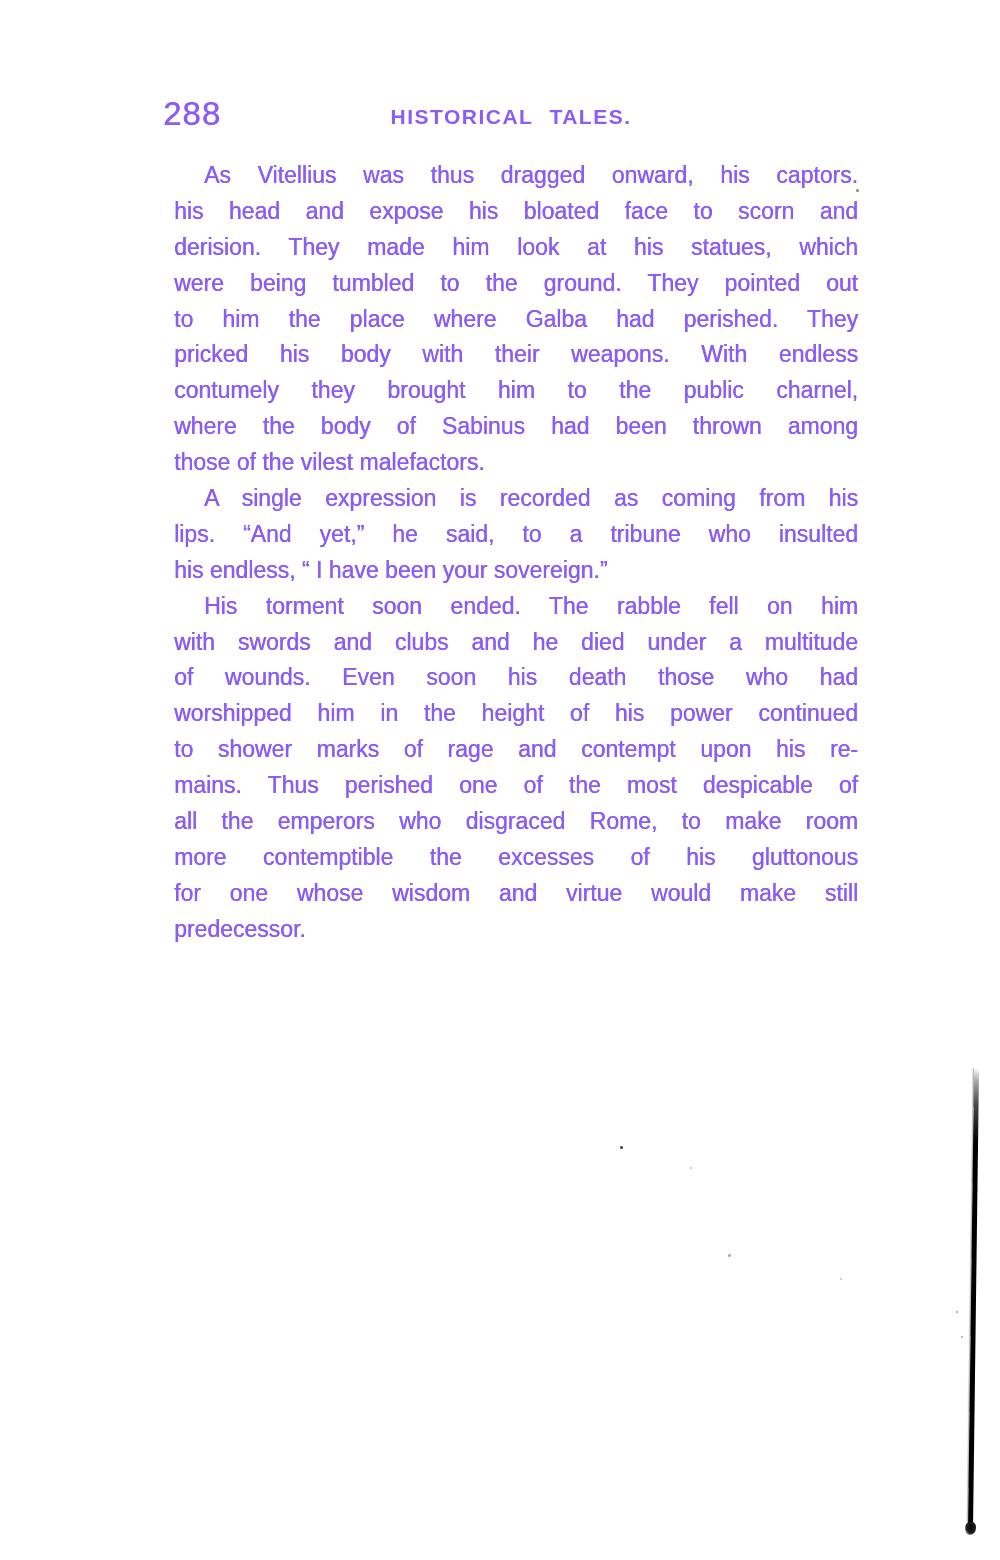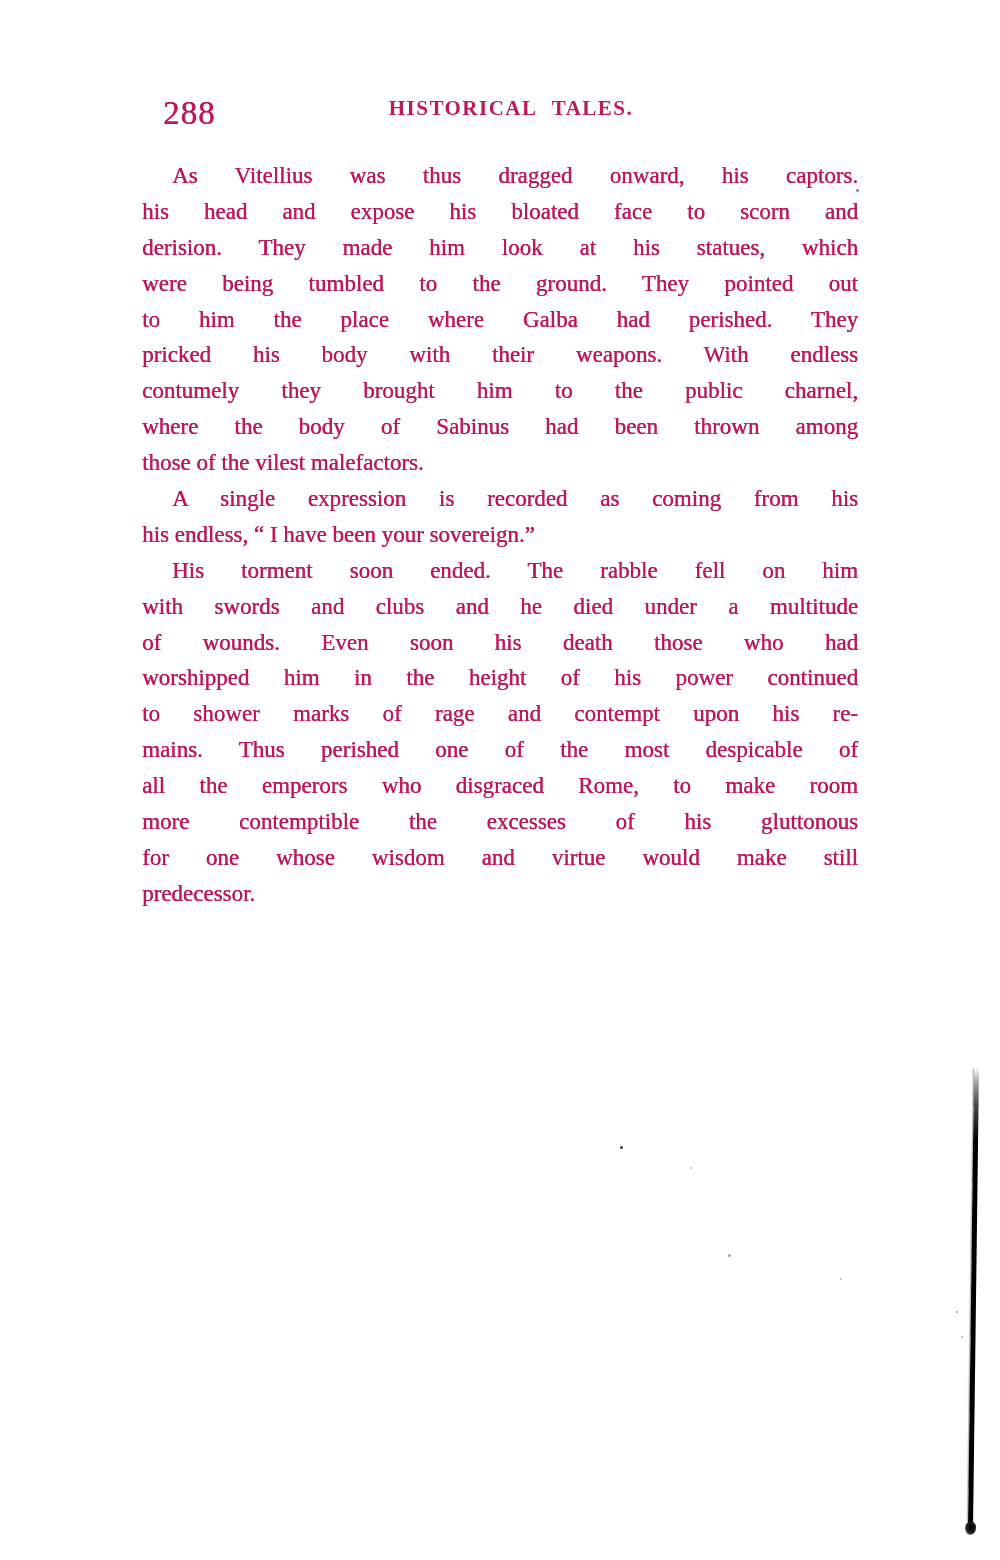--- a/index.html
+++ b/index.html
@@ -6,36 +6,36 @@
     margin: 0;
     padding: 0;
     background: #ffffff;
   }
   .page {
     position: relative;
     width: 1000px;
     height: 1560px;
     background: #ffffff;
     overflow: hidden;
-    font-family: Liberation Serif, serif;
-    color: #be185d;
+    font-family: Liberation Sans, sans-serif;
+    color: #8b5cf6;
   }
   .page-number {
     position: absolute;
     left: 163px;
     top: 97px;
     font-size: 33px;
     line-height: 1;
     letter-spacing: 1px;
     text-shadow: 0.5px 0 0 currentColor;
   }
   .running-title {
     position: absolute;
     left: 142px;
-    top: 98px;
+    top: 106px;
     width: 738px;
     text-align: center;
     font-size: 21px;
     font-weight: bold;
     letter-spacing: 1.5px;
     word-spacing: 9px;
     line-height: 1;
   }
   .text-block {
     position: absolute;
@@ -44,20 +44,21 @@
     width: 716px;
   }
   .line {
     font-size: 23px;
     line-height: 35.9px;
     height: 35.9px;
     text-align: justify;
     text-align-last: justify;
     text-shadow: 0.4px 0 0 currentColor;
     white-space: nowrap;
+    margin-left: 32px;
   }
   .line.para-start { text-indent: 30px; }
   .line.para-end   { text-align-last: left; white-space: normal; }
 
   
   .scan-bar {
     position: absolute;
     left: 971px;
     top: 1068px;
     width: 4.5px;
@@ -106,20 +107,21 @@
       <div class="line para-start">As Vitellius was thus dragged onward, his captors.</div>
       <div class="line">his head and expose his bloated face to scorn and</div>
       <div class="line">derision. They made him look at his statues, which</div>
       <div class="line">were being tumbled to the ground. They pointed out</div>
       <div class="line">to him the place where Galba had perished. They</div>
       <div class="line">pricked his body with their weapons. With endless</div>
       <div class="line">contumely they brought him to the public charnel,</div>
       <div class="line">where the body of Sabinus had been thrown among</div>
       <div class="line para-end">those of the vilest malefactors.</div>
       <div class="line para-start">A single expression is recorded as coming from his</div>
+      <div class="line">lips. “And yet,” he said, to a tribune who insulted</div>
       <div class="line para-end">his endless, “ I have been your sovereign.”</div>
       <div class="line para-start">His torment soon ended. The rabble fell on him</div>
       <div class="line">with swords and clubs and he died under a multitude</div>
       <div class="line">of wounds. Even soon his death those who had</div>
       <div class="line">worshipped him in the height of his power continued</div>
       <div class="line">to shower marks of rage and contempt upon his re-</div>
       <div class="line">mains. Thus perished one of the most despicable of</div>
       <div class="line">all the emperors who disgraced Rome, to make room</div>
       <div class="line">more contemptible the excesses of his gluttonous</div>
       <div class="line">for one whose wisdom and virtue would make still</div>

